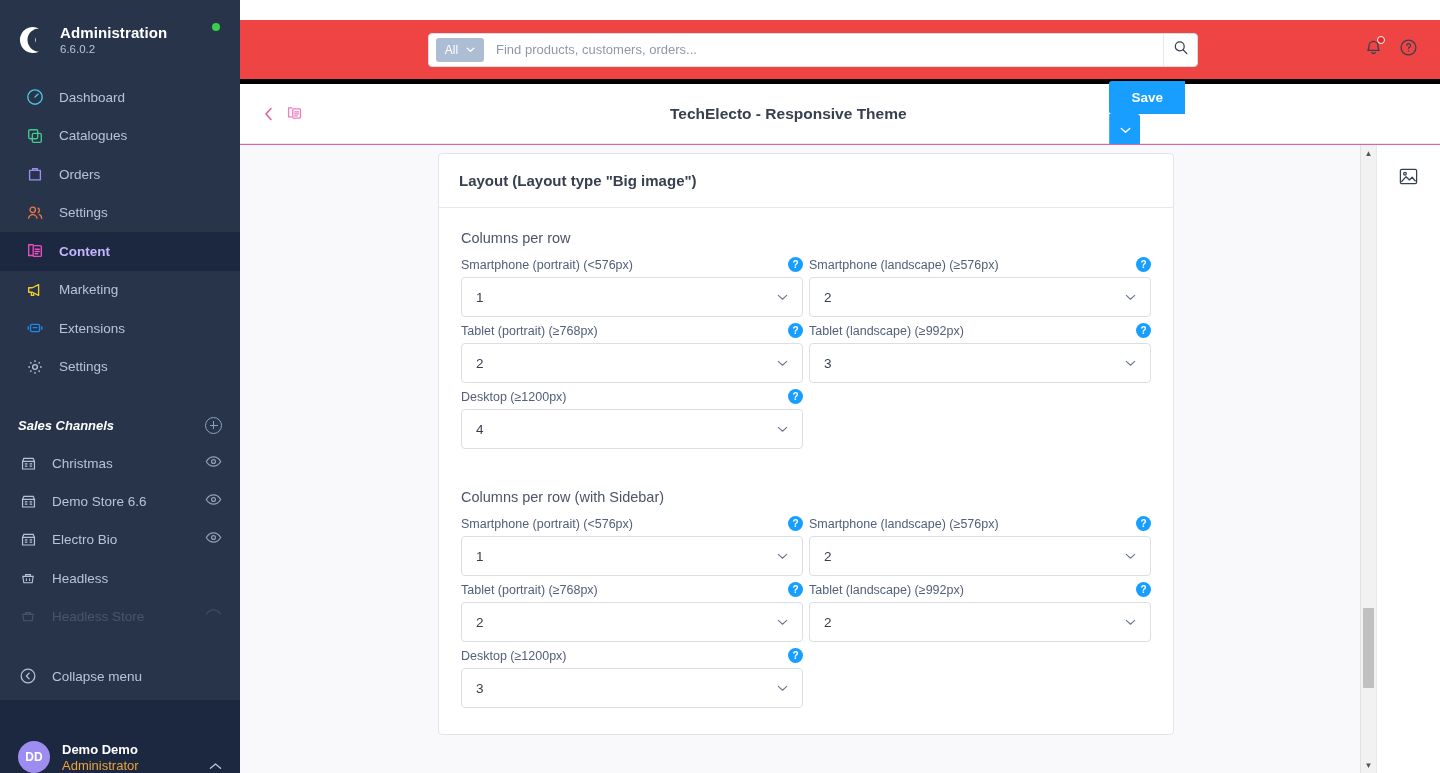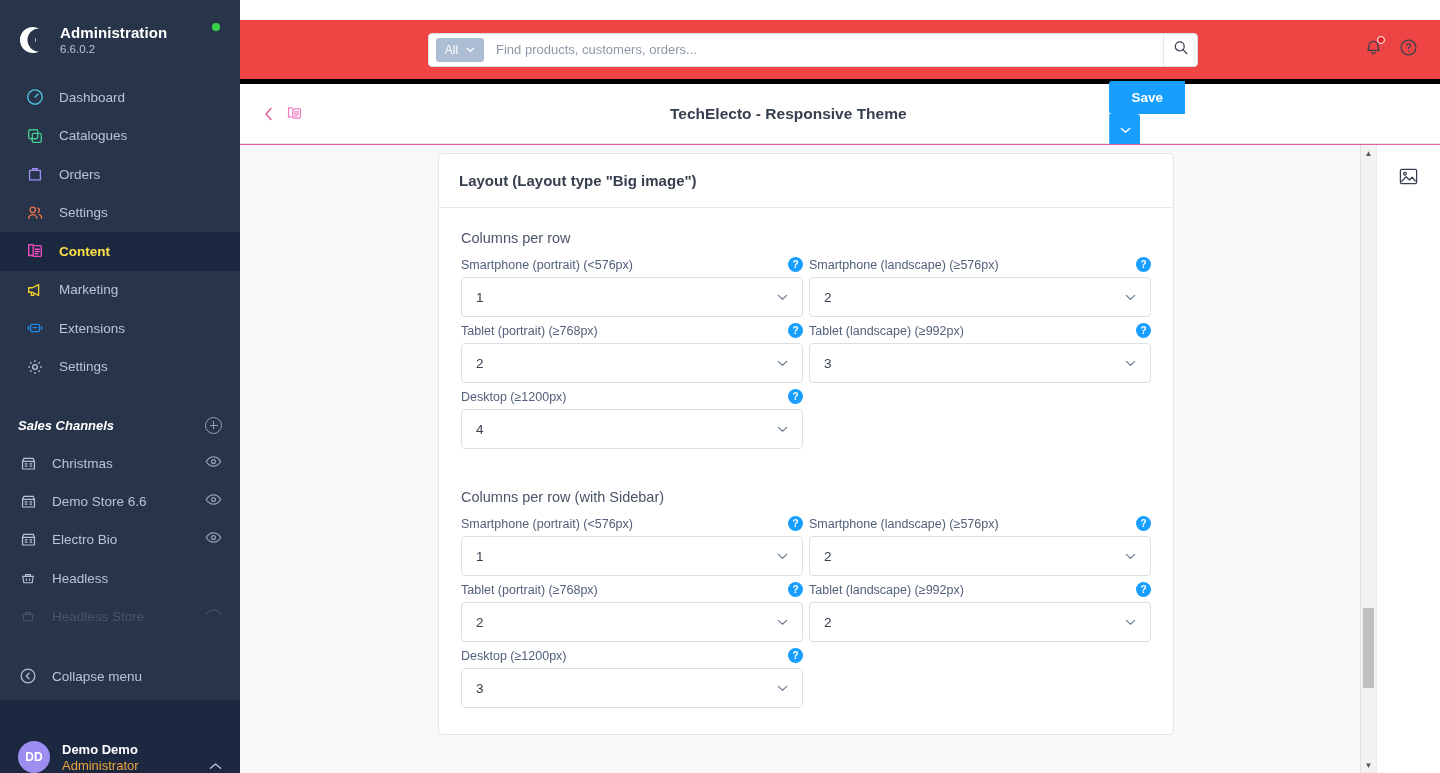--- a/index.html
+++ b/index.html
@@ -46,21 +46,21 @@
     color: #b6c4da;
     font-size: 13.5px;
     cursor: pointer;
     position: relative;
   }
   .sb-item .sb-ico {
     width: 20px; height: 20px; flex: 0 0 20px;
     margin-right: 14px;
     display: flex; align-items: center; justify-content: center;
   }
-  .sb-item.active { background: #1c2840; color: #fde047; font-weight: bold; }
+  .sb-item.active { background: #1c2840; color: #c4b5fd; font-weight: bold; }
   .sb-item.active::before {
     content: ""; position: absolute; left: 0; top: 0; bottom: 0; width: 3px;
     background: transparent;
   }
 
   .sb-section {
     display: flex; align-items: center; justify-content: space-between;
     padding: 0 18px;
     margin-top: 26px; margin-bottom: 6px;
     height: 26px;

